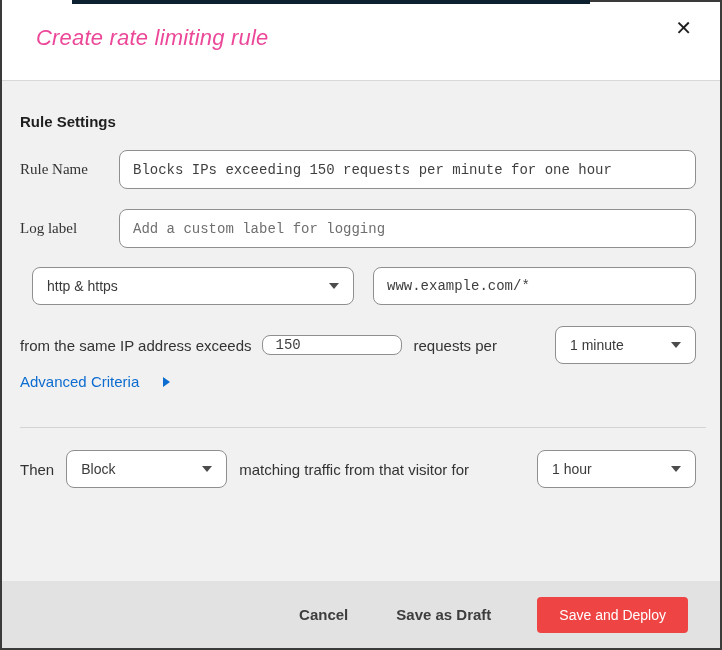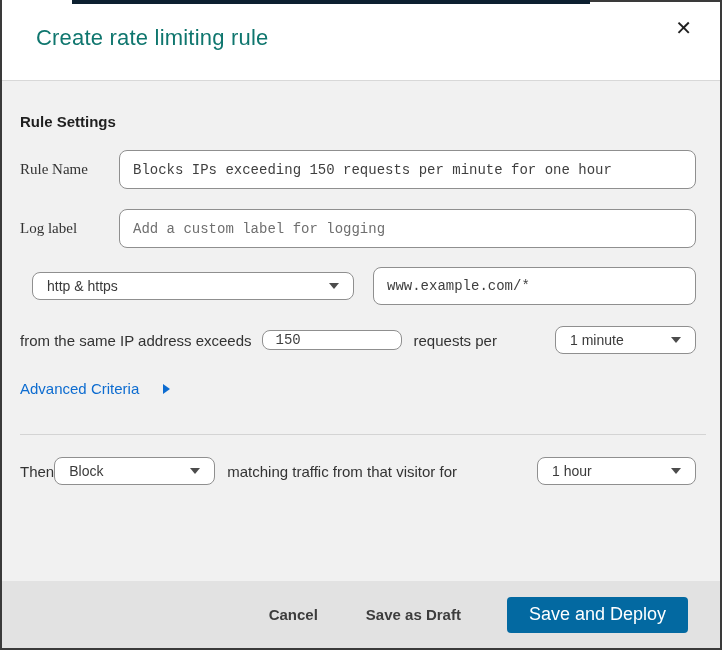--- a/index.html
+++ b/index.html
@@ -23,22 +23,23 @@
     position: absolute; top: -2px; left: 0; width: 70px; height: 2px;
     background: #ffffff; z-index: 2;
   }
   .modal-header {
     flex: none; height: 79px; background: #ffffff;
     border-bottom: 1px solid #d8d8d8;
     display: flex; align-items: center;
     padding: 0 20px 0 34px;
   }
   .modal-title {
-    font-size: 22px; color: #0f766e; letter-spacing: 0.2px;
+    font-size: 22px; color: #ec4899; letter-spacing: 0.2px;
     margin-top: -6px;
+    font-style: italic;
   }
   .close-btn {
     margin-left: auto; align-self: flex-start; margin-top: 10px;
     background: none; border: none; cursor: pointer;
     font-size: 20px; color: #1e1e1e; line-height: 1;
     padding: 6px 8px; font-family: inherit; font-weight: 300;
   }
   .modal-body {
     flex: 1; padding: 0 24px 0 18px; overflow: hidden;
   }
@@ -50,64 +51,64 @@
   .text-input {
     flex: 1; height: 39px; border: 1px solid #8f8f8f; border-radius: 8px;
     background: #fff; padding: 0 13px; font-size: 14px; color: #3f3f3f;
     font-family: Liberation Mono, monospace; outline: none;
   }
   .text-input::placeholder { color: #6f6f6f; opacity: 1; }
   .intro-text { margin-top: 22px; font-size: 15px; color: #333; }
   .inline-row { display: flex; align-items: center; }
   .url-row { margin-top: 19px; }
   .select-box {
-    height: 28px; border: 1px solid #8f8f8f; border-radius: 8px;
+    height: 38px; border: 1px solid #8f8f8f; border-radius: 8px;
     background: #fff; display: flex; align-items: center;
     padding: 12px 14px; font-size: 14px; color: #3a3a3a; cursor: pointer;
   }
   .caret-down {
     width: 0; height: 0; margin-left: auto;
     border-left: 5px solid transparent; border-right: 5px solid transparent;
     border-top: 6px solid #4c4c4c;
   }
   .scheme-select { width: 322px; margin-left: 12px; }
   .url-input { margin-left: 19px; height: 38px; }
   .threshold-row { margin-top: 21px; font-size: 15px; color: #333; }
   .threshold-input {
     flex: none; width: 140px; height: 20px; margin-left: 10px;
   }
   .requests-per { margin-left: 12px; white-space: nowrap; }
   .period-select { width: 141px; margin-left: auto; }
   .advanced-link {
-    margin-top: 26px; display: inline-flex; align-items: center; gap: 24px;
+    margin-top: 9px; display: inline-flex; align-items: center; gap: 24px;
     font-size: 15px; color: #0d6cd0; cursor: pointer; background: none;
     border: none; padding: 0; font-family: inherit;
   }
   .tri-right {
     width: 0; height: 0;
     border-top: 5px solid transparent; border-bottom: 5px solid transparent;
     border-left: 7px solid #0d6cd0;
   }
   .divider { height: 1px; background: #d4d4d4; margin: 36px -10px 0 0; }
   .then-row { margin-top: 22px; font-size: 15px; color: #333; }
-  .action-select { width: 161px; }
+  .action-select { width: 161px; margin-left: 12px; }
   .then-mid-text { margin-left: 12px; white-space: nowrap; }
   .duration-select { width: 159px; margin-left: auto; }
   .modal-footer {
     flex: none; height: 67px; background: #e2e2e2;
     display: flex; align-items: center; justify-content: flex-end;
     gap: 44px; padding-right: 32px;
   }
   .text-btn {
     background: none; border: none; font-size: 15px; color: #3d3d3d;
     cursor: pointer; font-family: inherit; padding: 4px 2px; font-weight: bold;
   }
   .primary-btn {
-    background: #0369a1; color: #ffffff; border: none; border-radius: 4px;
-    height: 36px; padding: 0 22px; font-size: 18px; cursor: pointer;
+    background: #ef4444; color: #ffffff; border: none; border-radius: 4px;
+    height: 36px; padding: 0 22px; font-size: 14px; cursor: pointer;
     font-family: inherit;
   }
 </style>
 </head>
 <body>
 
 <div class="stage">
   <div class="dialog">
     <div class="top-strip-white"></div>
     <div class="top-strip-navy"></div>

